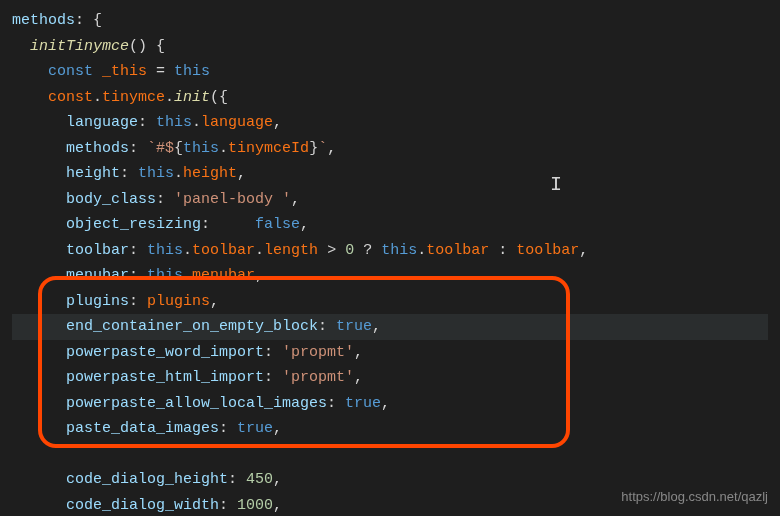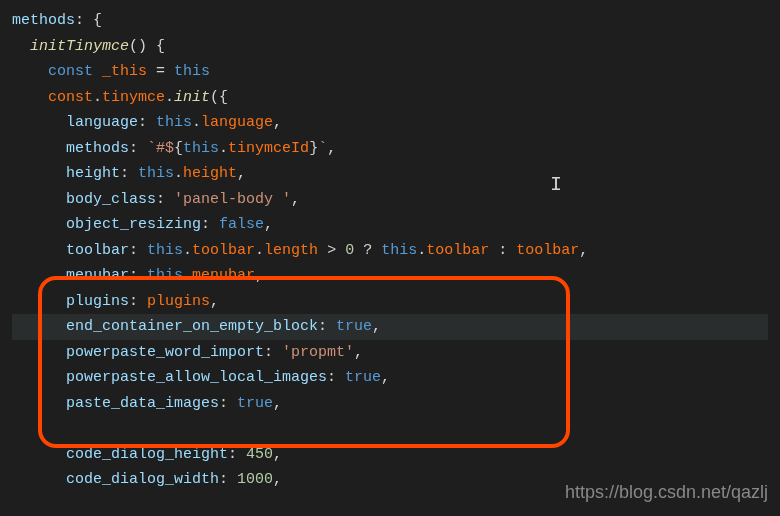--- a/index.html
+++ b/index.html
@@ -22,21 +22,21 @@
       padding: 8px 12px;
       position: relative;
     }
     .line {
       white-space: pre;
       position: relative;
     }
     .kw-const { color: #569cd6; }
     .kw-this { color: #569cd6; }
     .kw-true { color: #569cd6; }
-    .kw-false { color: #569cd6; }
+    .kw-false { color: #569cd6; margin-left: 36px; }
     .prop { color: #9cdcfe; }
     .string { color: #ce9178; }
     .num { color: #b5cea8; }
     .func { color: #dcdcaa; font-style: italic; }
     .punct { color: #d4d4d4; }
     .var { color: #f97316; }
     .op { color: #d4d4d4; }
     .highlight-line {
       background: #2a2d2e;
       font-family: Liberation Mono, monospace;
@@ -51,21 +51,21 @@
       position: absolute;
       color: #d4d4d4;
       font-size: 20px;
       pointer-events: none;
     }
     .watermark {
       position: absolute;
       bottom: 8px;
       right: 12px;
       color: #888;
-      font-size: 18px;
+      font-size: 13px;
       font-family: Arial, sans-serif;
     }
   </style>
 </head>
 <body>
 
 <div class="editor">
   <div class="line"><span class="prop">methods</span><span class="punct">: {</span></div>
   <div class="line"><span class="punct">  </span><span class="func">initTinymce</span><span class="punct">() {</span></div>
   <div class="line"><span class="punct">    </span><span class="kw-const">const</span><span class="punct"> </span><span class="var">_this</span><span class="punct"> = </span><span class="kw-this">this</span></div>
@@ -73,20 +73,21 @@
   <div class="line"><span class="punct">      </span><span class="prop">language</span><span class="punct">: </span><span class="kw-this">this</span><span class="punct">.</span><span class="var">language</span><span class="punct">,</span></div>
   <div class="line"><span class="punct">      </span><span class="prop">methods</span><span class="punct">: </span><span class="string">`#$</span><span class="punct">{</span><span class="kw-this">this</span><span class="punct">.</span><span class="var">tinymceId</span><span class="punct">}</span><span class="string">`</span><span class="punct">,</span></div>
   <div class="line"><span class="punct">      </span><span class="prop">height</span><span class="punct">: </span><span class="kw-this">this</span><span class="punct">.</span><span class="var">height</span><span class="punct">,</span></div>
   <div class="line"><span class="punct">      </span><span class="prop">body_class</span><span class="punct">: </span><span class="string">'panel-body '</span><span class="punct">,</span></div>
   <div class="line"><span class="punct">      </span><span class="prop">object_resizing</span><span class="punct">: </span><span class="kw-false">false</span><span class="punct">,</span></div>
   <div class="line"><span class="punct">      </span><span class="prop">toolbar</span><span class="punct">: </span><span class="kw-this">this</span><span class="punct">.</span><span class="var">toolbar</span><span class="punct">.</span><span class="var">length</span><span class="punct"> </span><span class="op">&gt;</span><span class="punct"> </span><span class="num">0</span><span class="punct"> </span><span class="op">?</span><span class="punct"> </span><span class="kw-this">this</span><span class="punct">.</span><span class="var">toolbar</span><span class="punct"> </span><span class="op">:</span><span class="punct"> </span><span class="var">toolbar</span><span class="punct">,</span></div>
   <div class="line"><span class="punct">      </span><span class="prop">menubar</span><span class="punct">: </span><span class="kw-this">this</span><span class="punct">.</span><span class="var">menubar</span><span class="punct">,</span></div>
   <div class="line"><span class="punct">      </span><span class="prop">plugins</span><span class="punct">: </span><span class="var">plugins</span><span class="punct">,</span></div>
   <div class="line highlight-line"><span class="punct">      </span><span class="prop">end_container_on_empty_block</span><span class="punct">: </span><span class="kw-true">true</span><span class="punct">,</span></div>
   <div class="line"><span class="punct">      </span><span class="prop">powerpaste_word_import</span><span class="punct">: </span><span class="string">'propmt'</span><span class="punct">,</span></div>
+  <div class="line"><span class="punct">      </span><span class="prop">powerpaste_html_import</span><span class="punct">: </span><span class="string">'propmt'</span><span class="punct">,</span></div>
   <div class="line"><span class="punct">      </span><span class="prop">powerpaste_allow_local_images</span><span class="punct">: </span><span class="kw-true">true</span><span class="punct">,</span></div>
   <div class="line"><span class="punct">      </span><span class="prop">paste_data_images</span><span class="punct">: </span><span class="kw-true">true</span><span class="punct">,</span></div>
   <div class="line"><span class="punct"> </span></div>
   <div class="line"><span class="punct">      </span><span class="prop">code_dialog_height</span><span class="punct">: </span><span class="num">450</span><span class="punct">,</span></div>
   <div class="line"><span class="punct">      </span><span class="prop">code_dialog_width</span><span class="punct">: </span><span class="num">1000</span><span class="punct">,</span></div>
 </div>
 
 <div class="red-box" style="left:38px; top:276px; width:532px; height:172px;"></div>
 
 <div class="text-cursor" style="left:550px; top:168px;">I</div>

